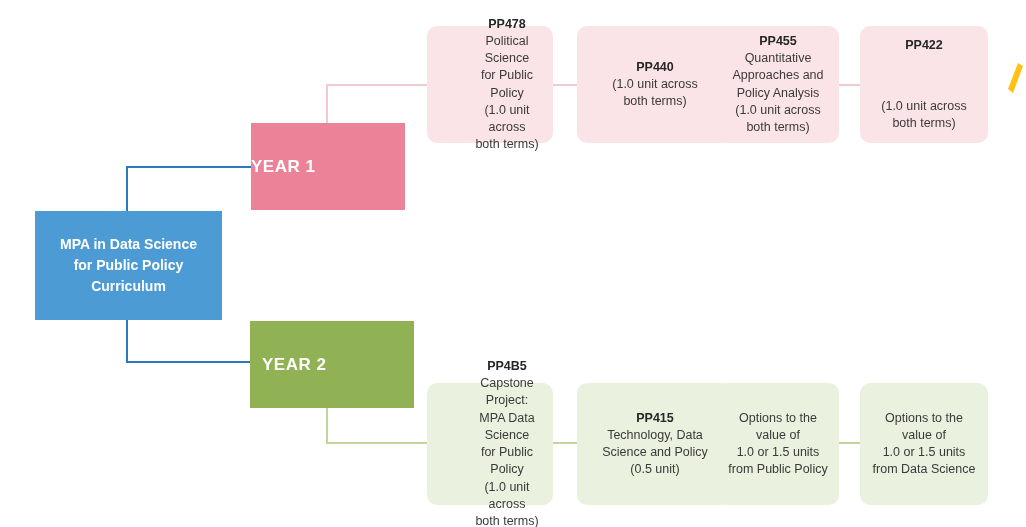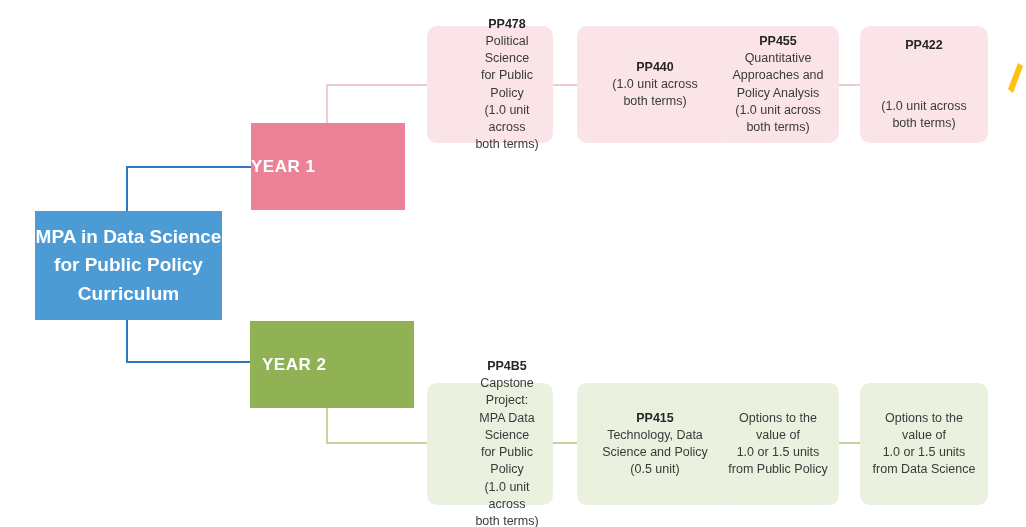--- a/index.html
+++ b/index.html
@@ -23,21 +23,21 @@
   .pink-h       { left: 326px; top: 84px;  width: 536px; height: 2px; }
   .green-v      { left: 326px; top: 407px; width: 2px;  height: 36px; }
   .green-h      { left: 326px; top: 442px; width: 536px; height: 2px; }
 
   .root-box {
     position: absolute;
     left: 35px; top: 211px; width: 187px; height: 109px;
     background: var(--root_fill, #4D9BD5);
     color: var(--box_label_text, #ffffff);
     font-weight: bold;
-    font-size: 19px;
+    font-size: 14px;
     line-height: 1.5;
     display: flex; align-items: center; justify-content: center;
     text-align: center;
     white-space: pre-line;
   }
   .year-box {
     position: absolute;
     color: var(--box_label_text, #ffffff);
     font-weight: bold;
     font-size: 17px;

